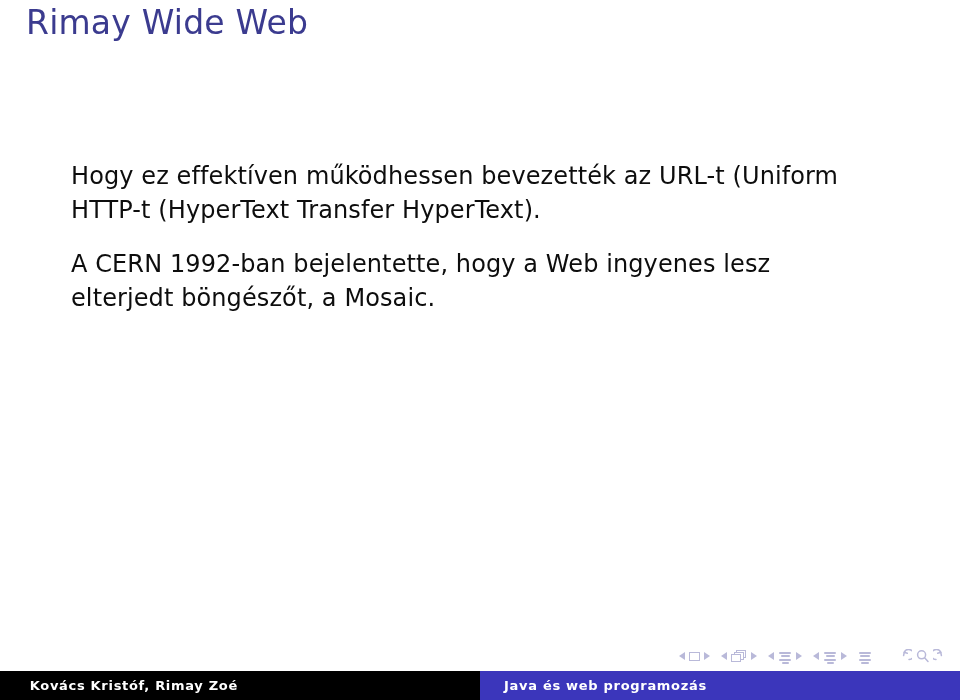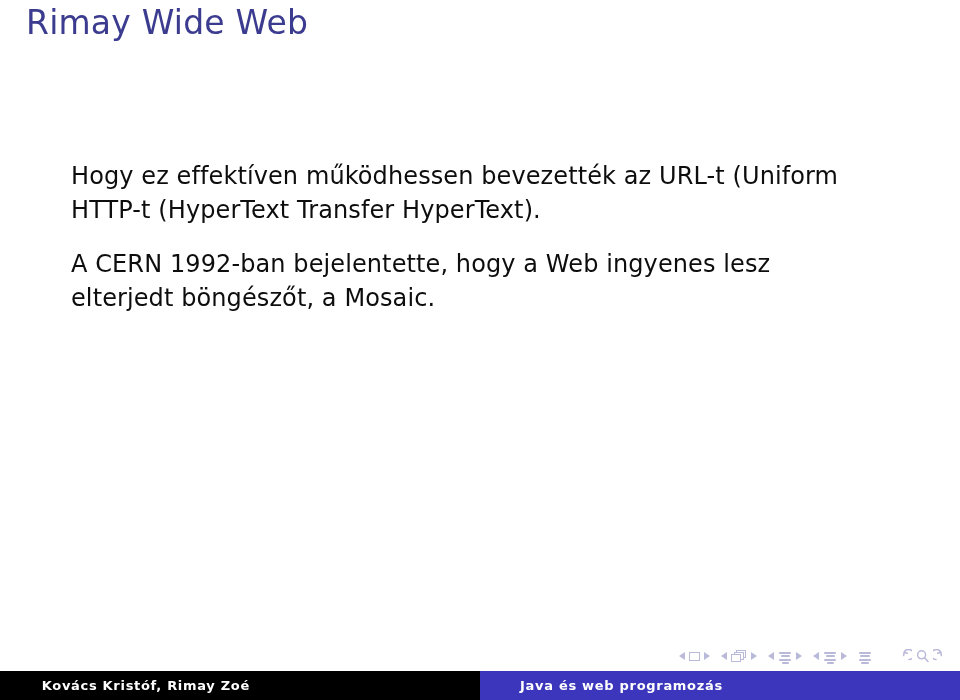--- a/index.html
+++ b/index.html
@@ -142,36 +142,36 @@
   .footer-left, .footer-right {
     width: 50%;
     height: 100%;
     display: flex;
     align-items: center;
     box-sizing: border-box;
   }
   .footer-left {
     background: #000000;
     justify-content: flex-end;
-    padding-right: 0px;
+    padding-right: 12px;
   }
   .footer-right {
     background: #3b36bb;
     justify-content: flex-start;
     padding-left: 0px;
   }
   .footer-text {
     color: #ffffff;
     font-size: 13px;
     font-weight: 700;
     letter-spacing: 0.7px;
     white-space: nowrap;
   }
   .footer-left .footer-text  { margin-right: 230px; }
-  .footer-right .footer-text { margin-left: 40px; text-align: right; }
+  .footer-right .footer-text { margin-left: 24px; text-align: right; }
 </style>
 </head>
 <body>
 
 <div class="slide">
 
   <div class="frame-title">Rimay Wide Web</div>
 
   <div class="body-block">
 

